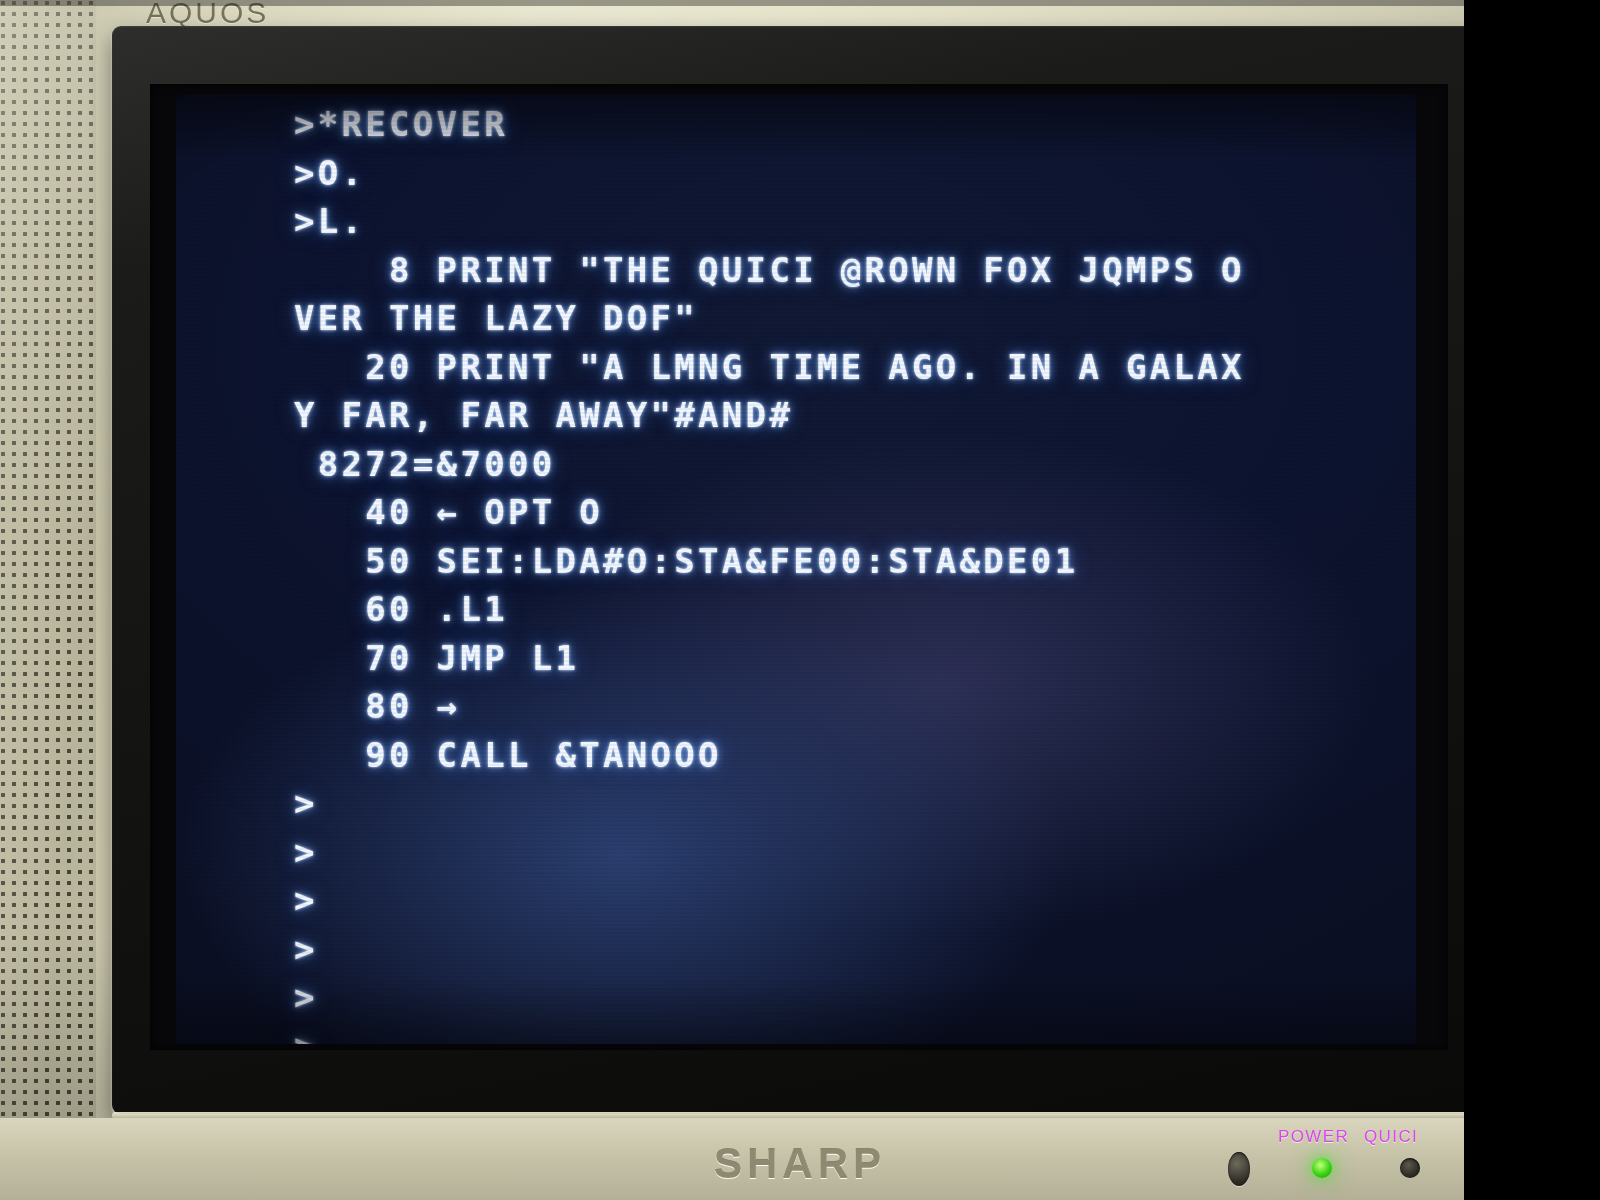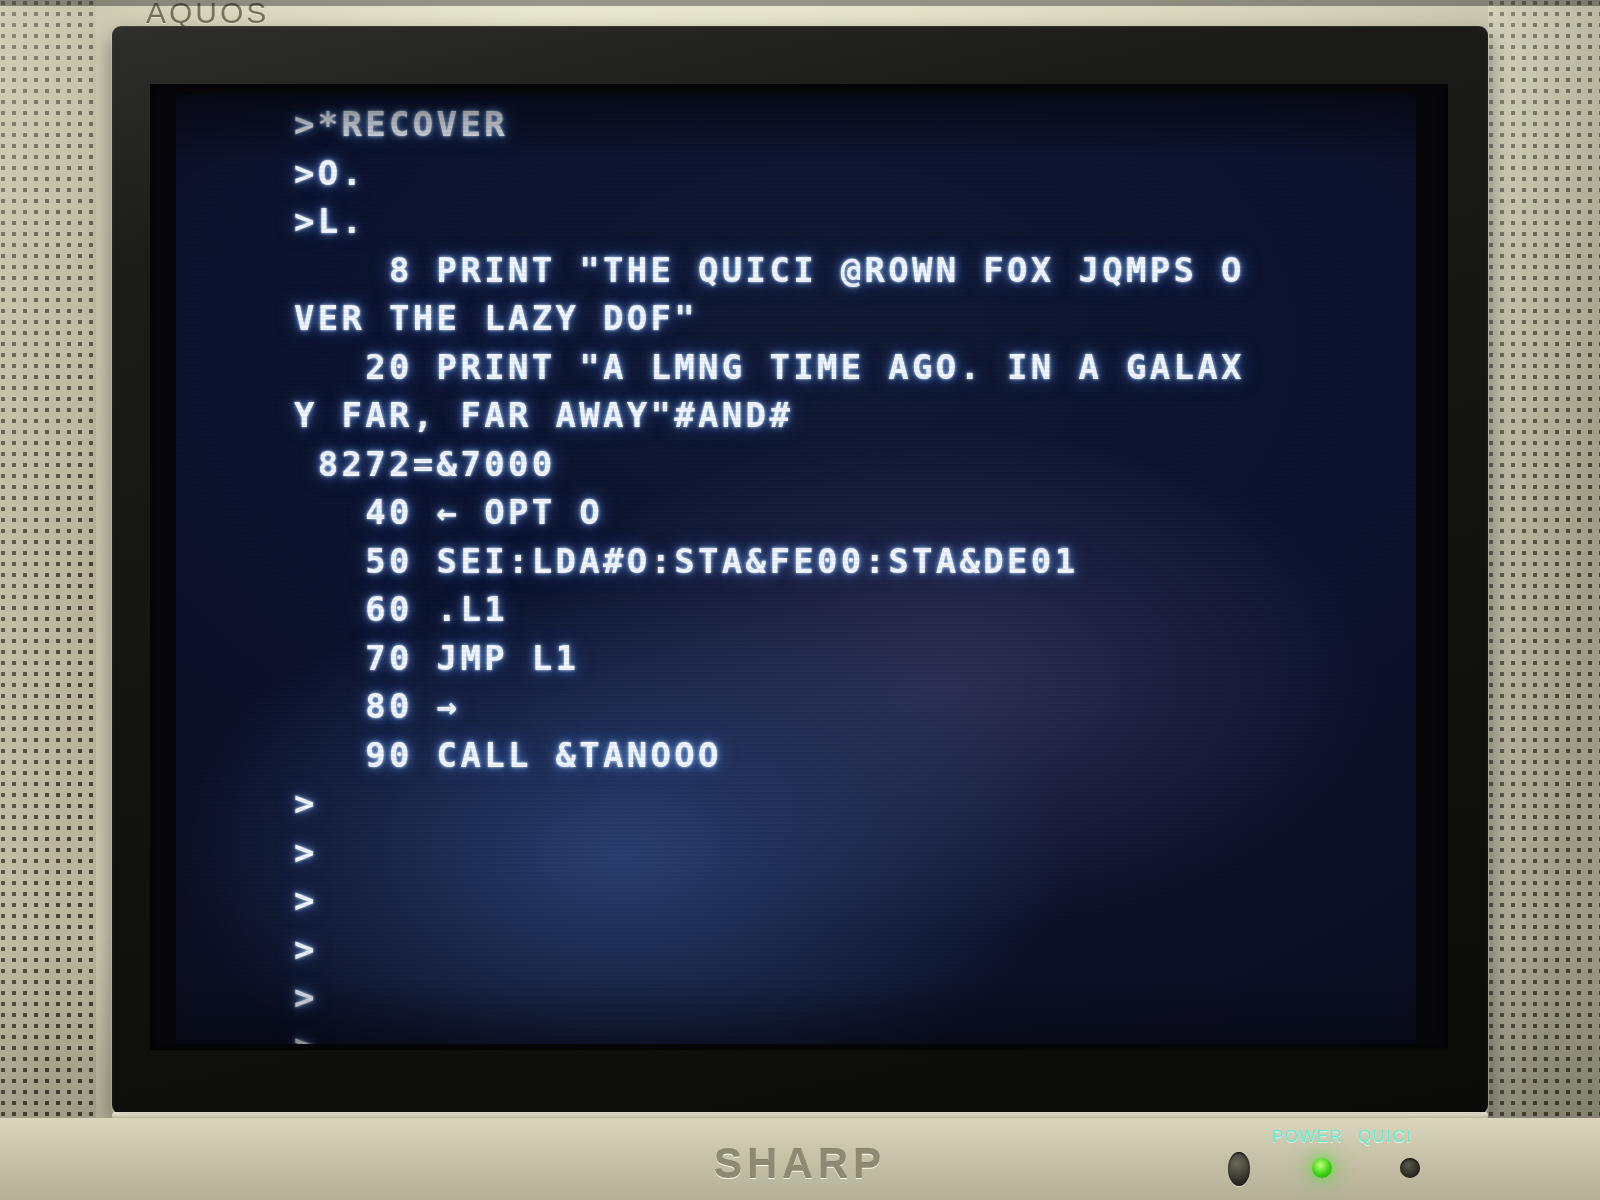--- a/index.html
+++ b/index.html
@@ -11,21 +11,21 @@
   body {
     width: 1600px;
     height: 1200px;
     overflow: hidden;
     font-family: "Liberation Sans", sans-serif;
   }
 
   
   #photo {
     position: relative;
-    width: 1600px;
+    width: 1464px;
     height: 1200px;
     background: #0c0c0a;
     overflow: hidden;
   }
 
   
   .chassis {
     position: absolute;
     left: 0px;
     top: 0px;
@@ -210,22 +210,23 @@
   .led.sleep {
     left: 1400px; top: 1158px;
     background: radial-gradient(circle at 42% 36%, #5d5a4d, #26251e 70%, #141309);
     box-shadow: inset 0 1px 2px rgba(0,0,0,.8);
   }
   .led-label {
     position: absolute;
     top: 1127px;
     font-size: 17px;
     letter-spacing: 1.4px;
-    color: #5eead4;
+    color: #d946ef;
     text-shadow: 0 1px 0 rgba(255,255,245,.7);
+    margin-left: 6px;
   }
   .led-label.power { left: 1272px; }
   .led-label.sleep { left: 1358px; }
 
   
   .photo-top-dark {
     position: absolute; left: 0; top: 0;
     width: 1600px; height: 6px;
     background: rgba(0,0,0,.35);
   }

